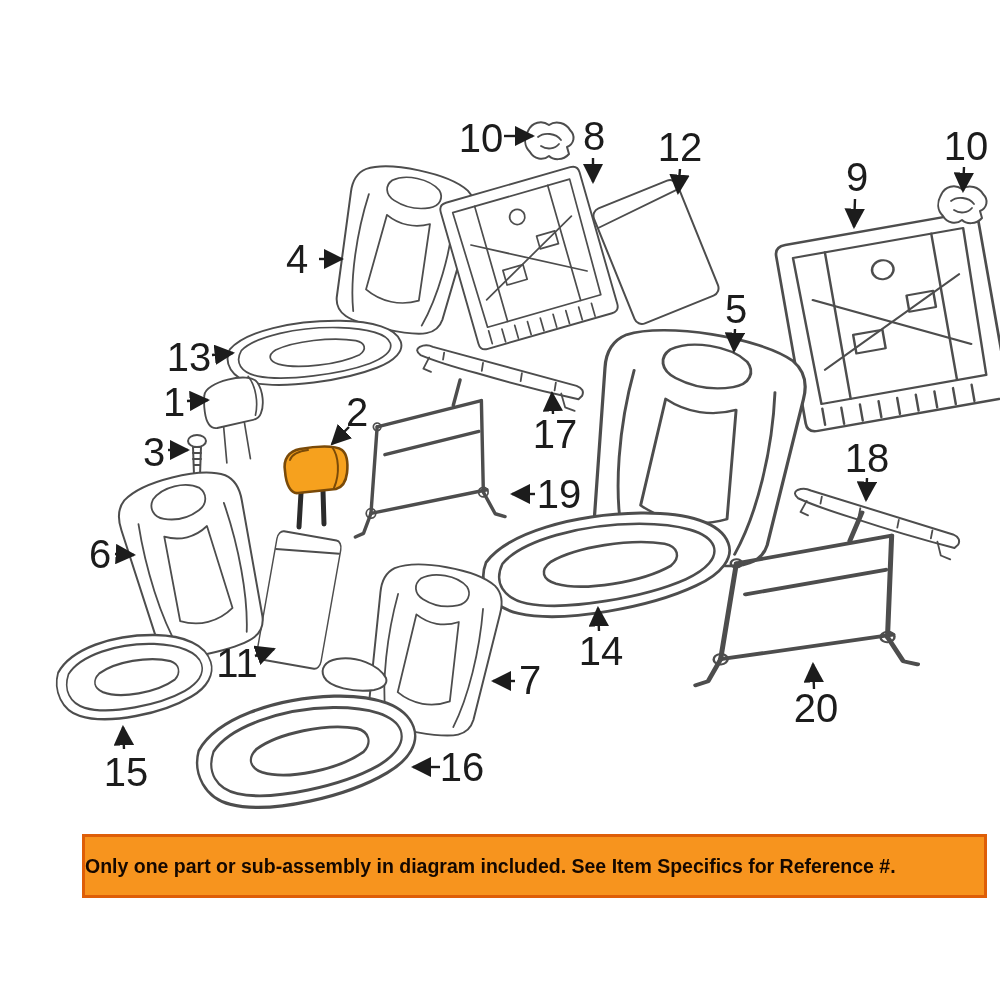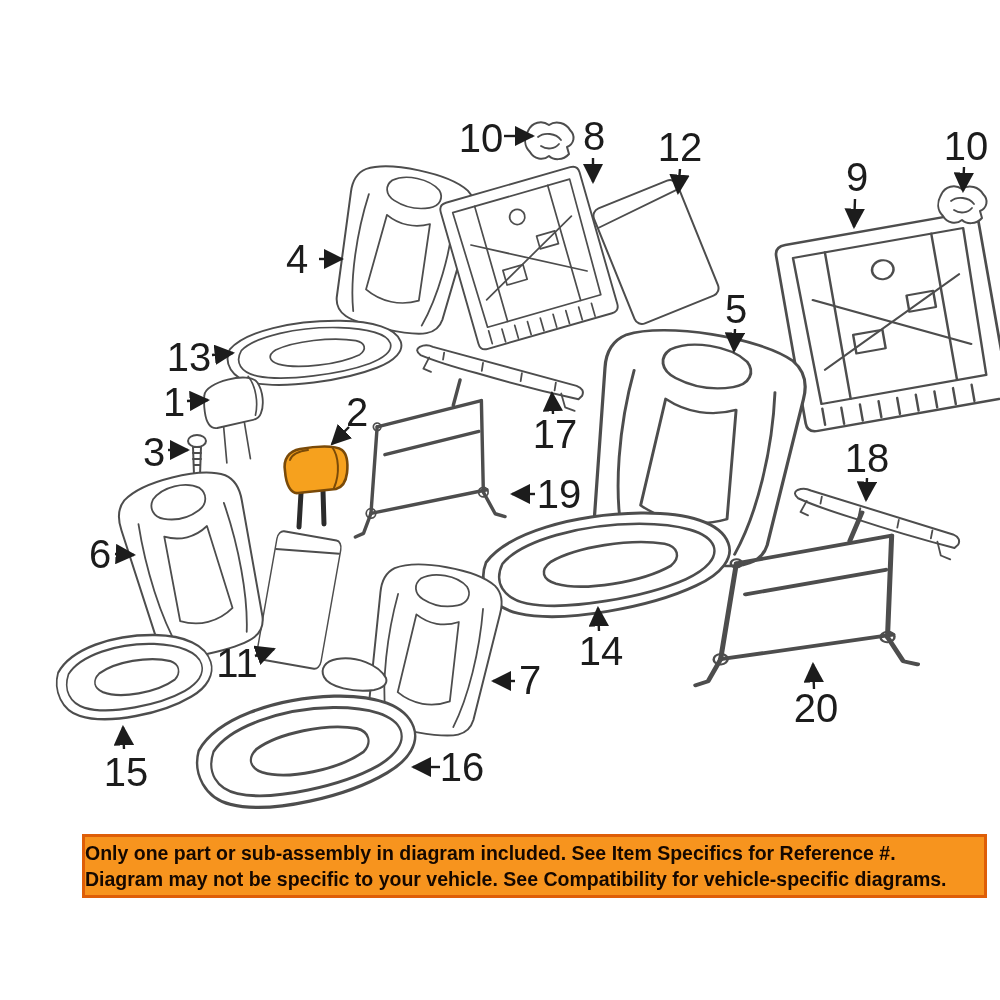--- a/index.html
+++ b/index.html
@@ -172,16 +172,15 @@
         <text x="782" y="722" class="callout-num">20</text>
         <line x1="90" y1="749" x2="89" y2="727" class="callout-arrow" marker-end="url(#arrowhead)"></line>
         <text x="92" y="786" class="callout-num">15</text>
         <line x1="406" y1="767" x2="379" y2="767" class="callout-arrow" marker-end="url(#arrowhead)"></line>
         <text x="428" y="781" class="callout-num">16</text>
       </g>
 </svg>
 
 <div id="banner">
   <div>Only one part or sub-assembly in diagram included. See Item Specifics for Reference #.</div>
-  <div>Diagram may not be specific to your vehicle. See Compatibility for vehicle-specific diagrams.</div>
 </div>
 
 </div>
 
 </body></html>

